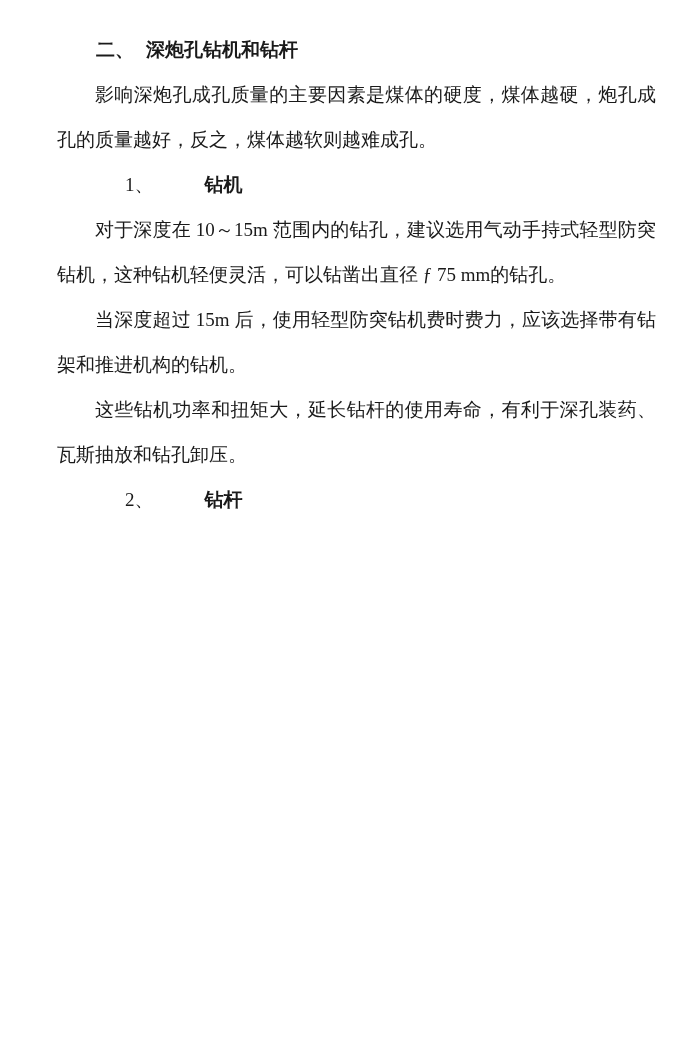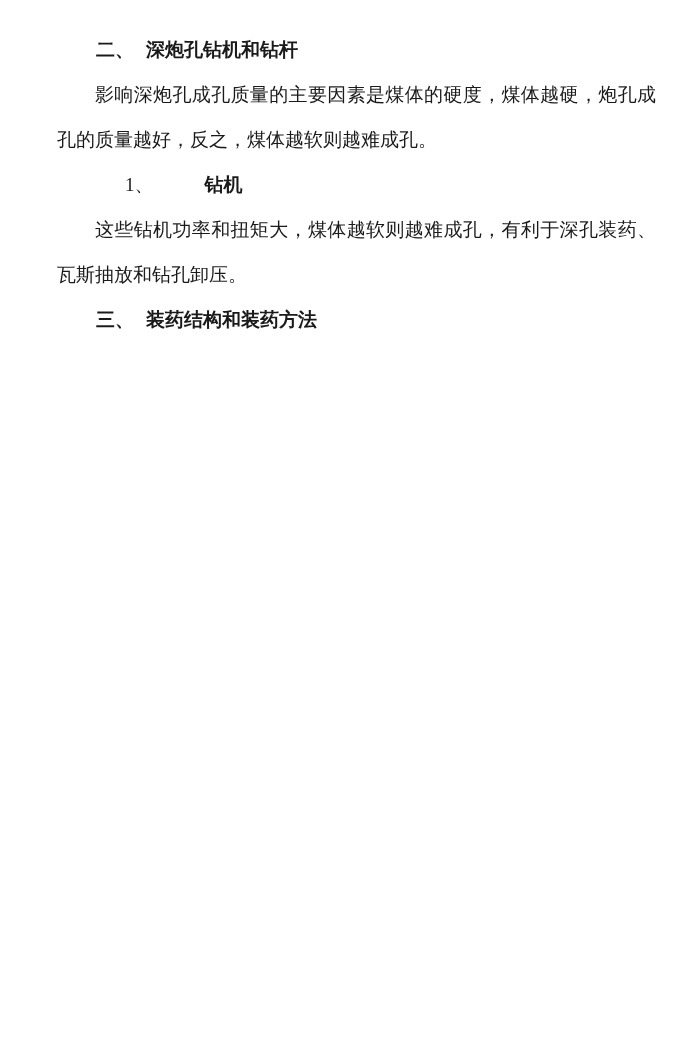--- a/index.html
+++ b/index.html
@@ -62,22 +62,24 @@
   <div class="heading lvl1">
     <span class="num">二、</span><span class="title">深炮孔钻机和钻杆</span>
   </div>
 
   <p class="para">影响深炮孔成孔质量的主要因素是煤体的硬度，煤体越硬，炮孔成孔的质量越好，反之，煤体越软则越难成孔。</p>
 
   <div class="heading lvl2">
     <span class="num">1、</span><span class="title">钻机</span>
   </div>
 
-  <p class="para">这些钻机功率和扭矩大，煤体越软则越难成孔，有利于深孔装药、瓦斯抽放和钻孔卸压。</p>
+  <p class="para">对于深度在 10～15m 范围内的钻孔，建议选用气动手持式轻型防突钻机，这种钻机轻便灵活，可以钻凿出直径 ƒ 75 mm的钻孔。</p>
+  <p class="para">当深度超过 15m 后，使用轻型防突钻机费时费力，应该选择带有钻架和推进机构的钻机。</p>
+  <p class="para">这些钻机功率和扭矩大，延长钻杆的使用寿命，有利于深孔装药、瓦斯抽放和钻孔卸压。</p>
+
+  <div class="heading lvl2">
+    <span class="num">2、</span><span class="title">钻杆</span>
+  </div>
 
 
-
-  <div class="heading lvl1">
-    <span class="num">三、</span><span class="title">装药结构和装药方法</span>
-  </div>
 
 
 </div>
 
 </body></html>

